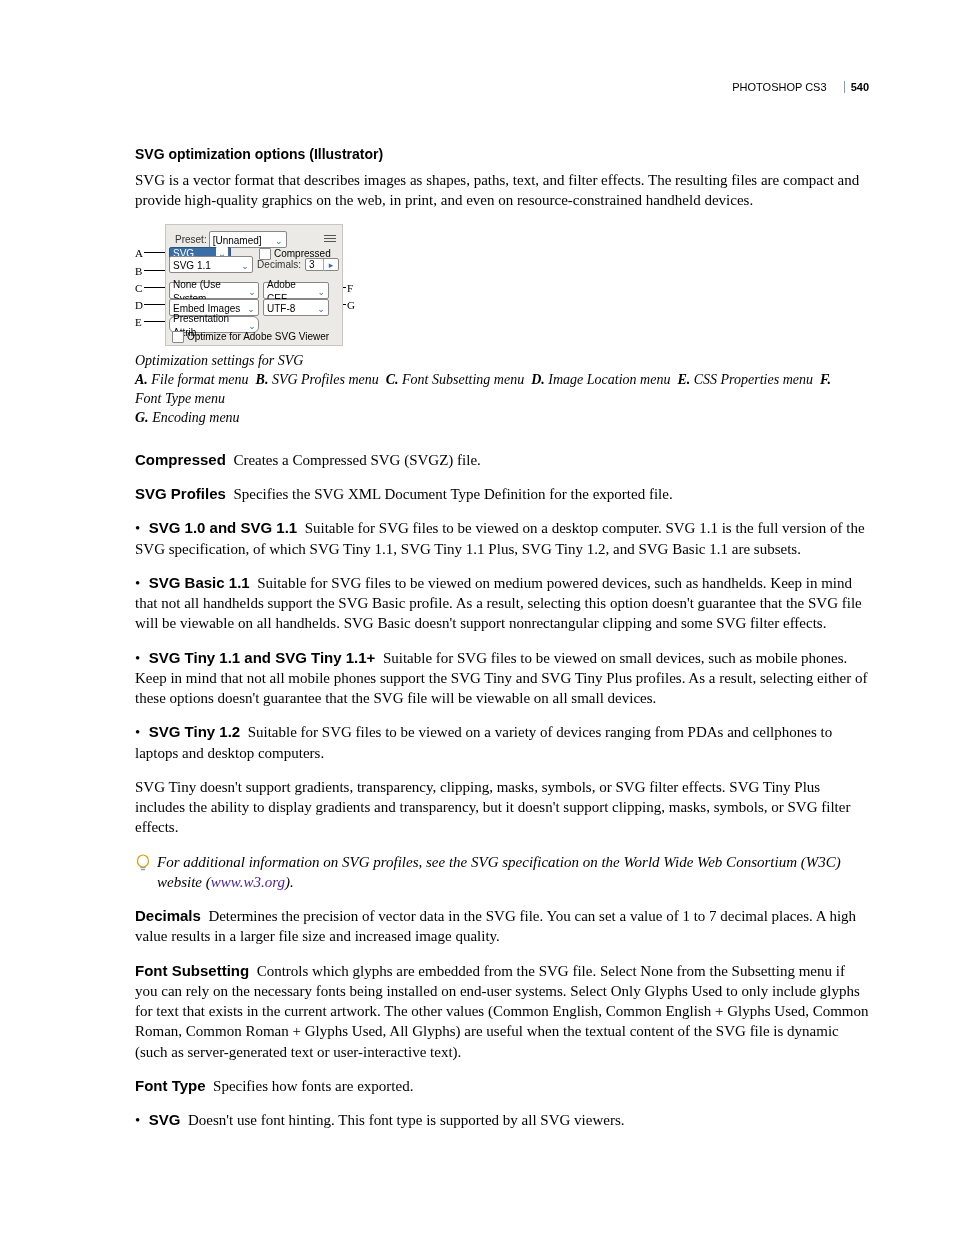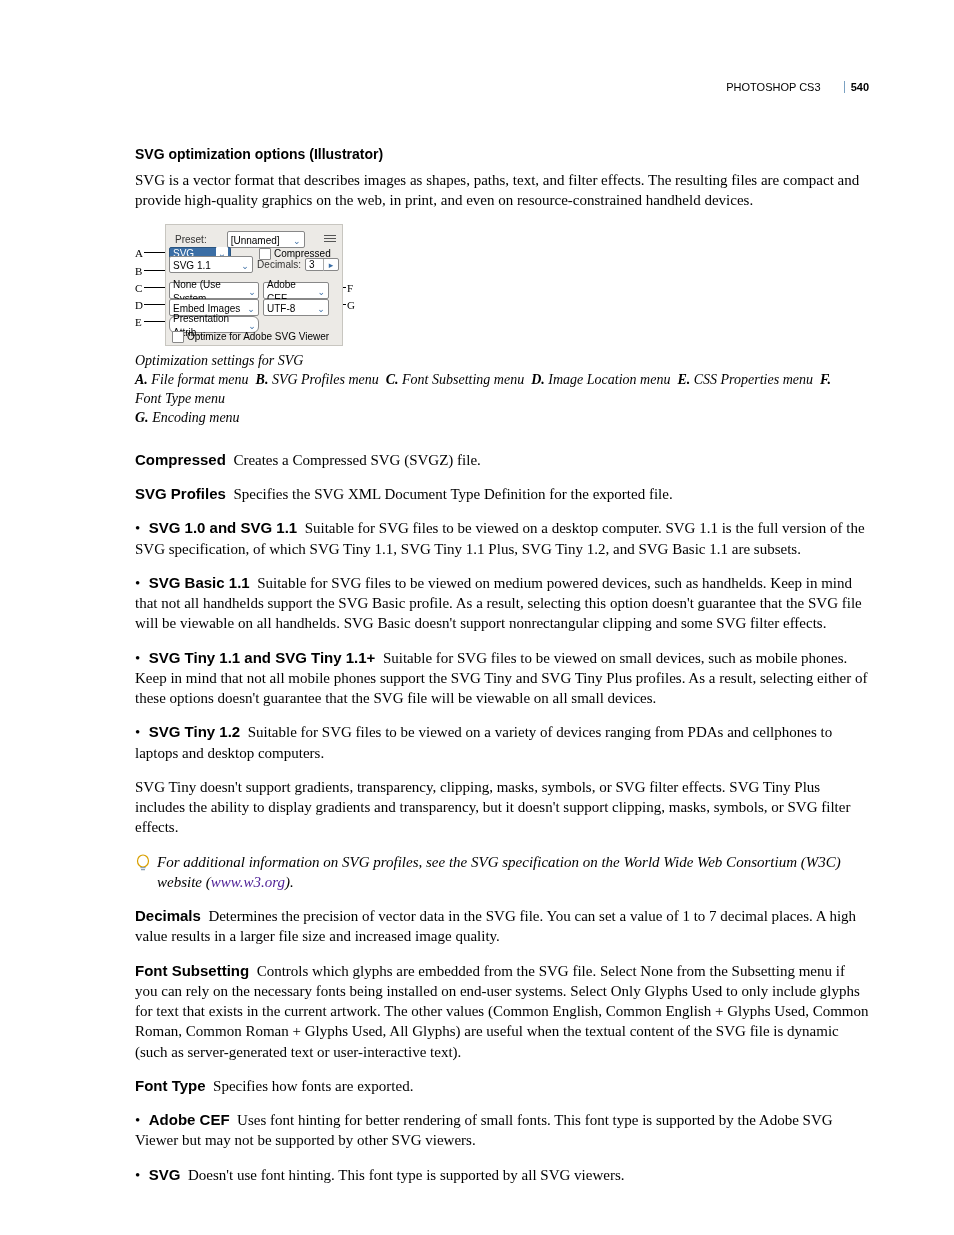--- a/index.html
+++ b/index.html
@@ -22,21 +22,21 @@
     margin-bottom: 50px;
     line-height: 1.35;
   }
   .header-line1 {
     display: inline-block;
   }
   .page-num {
     font-weight: bold;
     border-left: 1.5px solid #7aa1c2;
     padding-left: 6px;
-    margin-left: 20px;
+    margin-left: 14px;
   }
   .header-line2 {
     font-weight: bold;
     padding-right: 26px;
   }
   h2.section-title {
     font-family: "Myriad Pro", Arial, sans-serif;
     font-weight: bold;
     font-size: 14px;
     margin: 0 0 6px 0;
@@ -93,21 +93,21 @@
     left: 30px;
     top: 0;
     width: 176px;
     height: 120px;
     background: #eceae6;
     border: 1px solid #c8c6c0;
   }
   .preset-row {
     position: absolute;
     left: 9px; top: 6px;
-    display: flex; align-items: center; gap: 20px;
+    display: flex; align-items: center; gap: 2px;
   }
   .lbl { color: #333; }
   .drop {
     display: inline-flex; align-items: center; justify-content: space-between;
     background: #fff; border: 1px solid #888; border-radius: 2px;
     height: 17px; padding: 2px 2px 0 3px; box-sizing: border-box;
   }
   .drop .arrow, .spin .arrow {
     width: 10px; text-align: center; color: #3b6ea5; font-size: 9px;
   }
@@ -323,23 +323,19 @@
   </p>
 
   <p>
     <span class="bold-sans">Font Subsetting</span>&nbsp;&nbsp;<span>Controls which glyphs are embedded from the SVG file. Select None from the Subsetting menu if you can rely on the necessary fonts being installed on end-user systems. Select Only Glyphs Used to only include glyphs for text that exists in the current artwork. The other values (Common English, Common English + Glyphs Used, Common Roman, Common Roman + Glyphs Used, All Glyphs) are useful when the textual content of the SVG file is dynamic (such as server-generated text or user-interactive text).</span>
   </p>
 
   <p>
     <span class="bold-sans">Font Type</span>&nbsp;&nbsp;<span>Specifies how fonts are exported.</span>
   </p>
 
-  <p class="bullet-row">
-    <span class="bullet-dot">•</span>
-    <span class="bold-sans">Adobe CEF</span>&nbsp;&nbsp;<span>Uses font hinting for better rendering of small fonts. This font type is supported by the Adobe SVG Viewer but may not be supported by other SVG viewers.</span>
-  </p>
 
   <p class="bullet-row">
     <span class="bullet-dot">•</span>
     <span class="bold-sans">SVG</span>&nbsp;&nbsp;<span>Doesn't use font hinting. This font type is supported by all SVG viewers.</span>
   </p>
 
 </div>
 
 </body></html>

